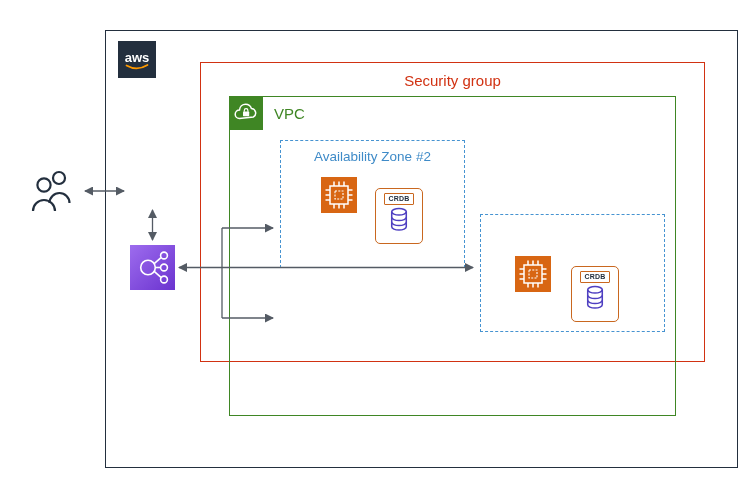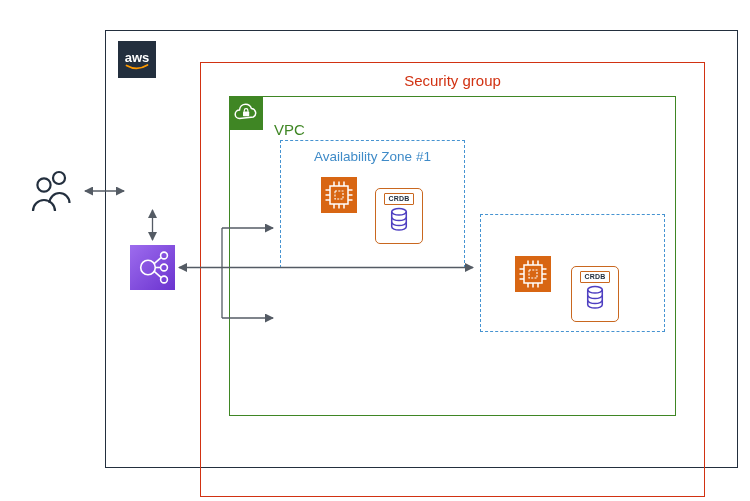--- a/index.html
+++ b/index.html
@@ -9,28 +9,28 @@
     font-family: "Liberation Sans", sans-serif; overflow: hidden;
   }
   .abs { position: absolute; }
 
   
   .aws-cloud { left:105px; top:30px; width:633px; height:438px; border:1px solid #232f3e;padding-left:32px; }
   .aws-logo { position:absolute; left:12px; top:10px; width:38px; height:37px; background:#232f3e;
               display:flex; align-items:center; justify-content:center; }
 
   
-  .security-group { position:absolute; left:94px; top:31px; width:505px; height:435px; border:1px solid #d13212; }
+  .security-group { position:absolute; left:94px; top:31px; width:505px; height:300px; border:1px solid #d13212; }
   .sg-label { position:absolute; top:9px; left:0; right:0; text-align:center; color:#d13212; font-size:15px; }
 
   
   .vpc-box { position:absolute; left:28px; top:33px; width:447px; height:320px; border:1px solid #3f8624; }
   .vpc-icon { position:absolute; left:-1px; top:-1px; width:34px; height:34px; background:#3f8624;
               display:flex; align-items:center; justify-content:center; }
-  .vpc-label { position:absolute; left:44px; top:8px; color:#3f8624; font-size:15px;margin-top:16px; }
+  .vpc-label { position:absolute; left:44px; top:8px; color:#3f8624; font-size:15px; }
 
   
   .az { position:absolute; border:1.4px dashed #4693d1; }
   .az-label { position:absolute; top:8px; left:0; right:0; text-align:center; color:#3f8bc8; font-size:13.5px; }
   .az1 { left:50px;  top:43px;  width:185px; height:128px; }
   .az2 { left:50px;  top:183px; width:185px; height:122px; }
   .az3 { left:250px; top:117px; width:185px; height:118px; }
 
   
   .ec2 { position:absolute; width:36px; height:36px; background:#d86613;
@@ -106,21 +106,21 @@
         <div class="vpc-icon">
           <svg width="34" height="34" viewBox="0 0 34 34">
             <path d="M10.5 22.5 a4.3 4.3 0 0 1 0-8.6 c0.3-3.2 2.9-5.7 6.1-5.7 c2.7 0 5 1.7 5.8 4.2 a4.6 4.6 0 0 1 1.9 8.6 L10.5 22.5 Z" fill="none" stroke="#fff" stroke-width="1.5"></path>
             <path d="M15.3 15.8 v-1.4 a1.8 1.8 0 0 1 3.6 0 v1.4" fill="none" stroke="#fff" stroke-width="1.2"></path>
             <rect x="14" y="15.6" width="6.2" height="4.6" rx="0.6" fill="#fff"></rect>
           </svg>
         </div>
         <div class="vpc-label">VPC</div>
 
         <div class="az az1">
-          <div class="az-label">Availability Zone #1</div>
+          <div class="az-label">Availability Zone #2</div>
           <div class="ec2 ec2-a">
             <svg width="36" height="36" viewBox="0 0 36 36">
               <g stroke="#fff" stroke-width="1.5" fill="none">
                 <rect x="9" y="9" width="18" height="18"></rect>
                 <rect x="14" y="14" width="8" height="8" stroke-width="1.1" stroke-dasharray="2 1.3"></rect>
                 <path d="M13 4.5v4.5M18 4.5v4.5M23 4.5v4.5 M13 27v4.5M18 27v4.5M23 27v4.5 M4.5 13h4.5M4.5 18h4.5M4.5 23h4.5 M27 13h4.5M27 18h4.5M27 23h4.5"></path>
               </g>
             </svg>
           </div>
           <div class="crdb crdb-a">

